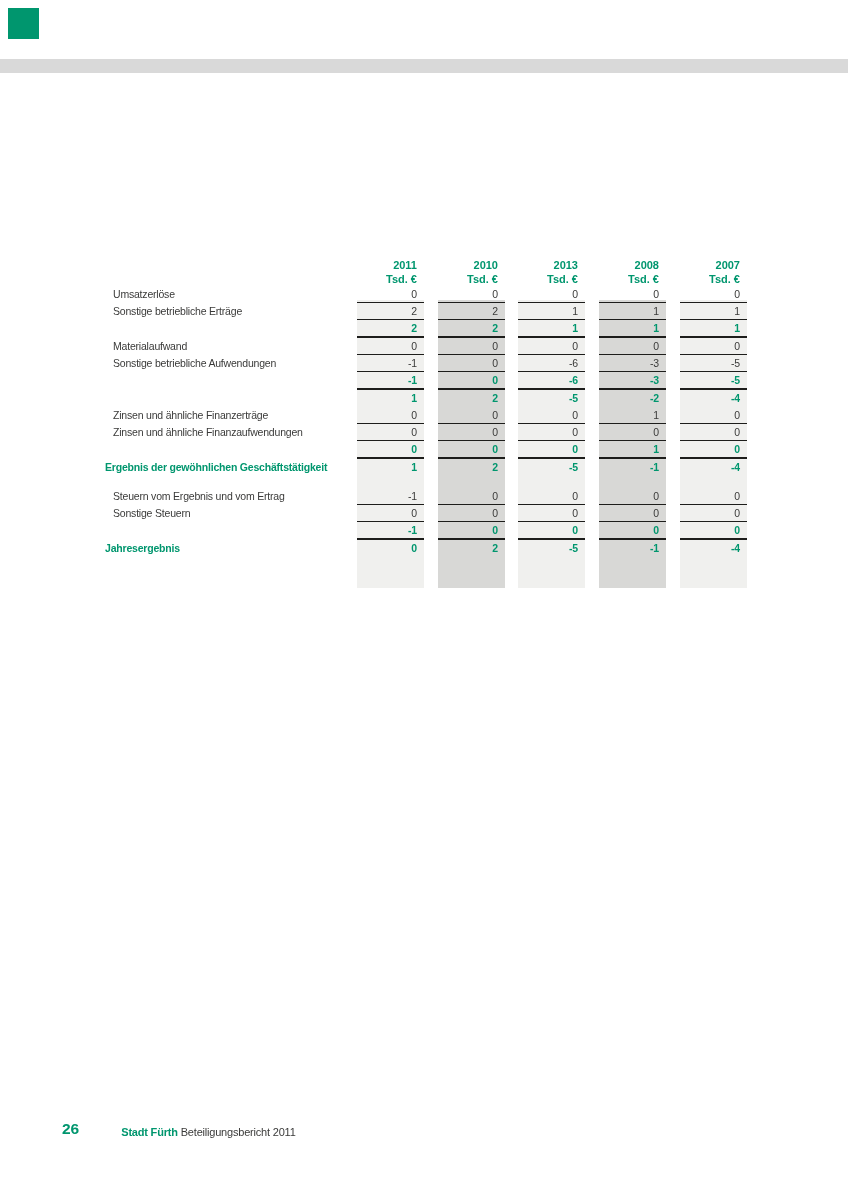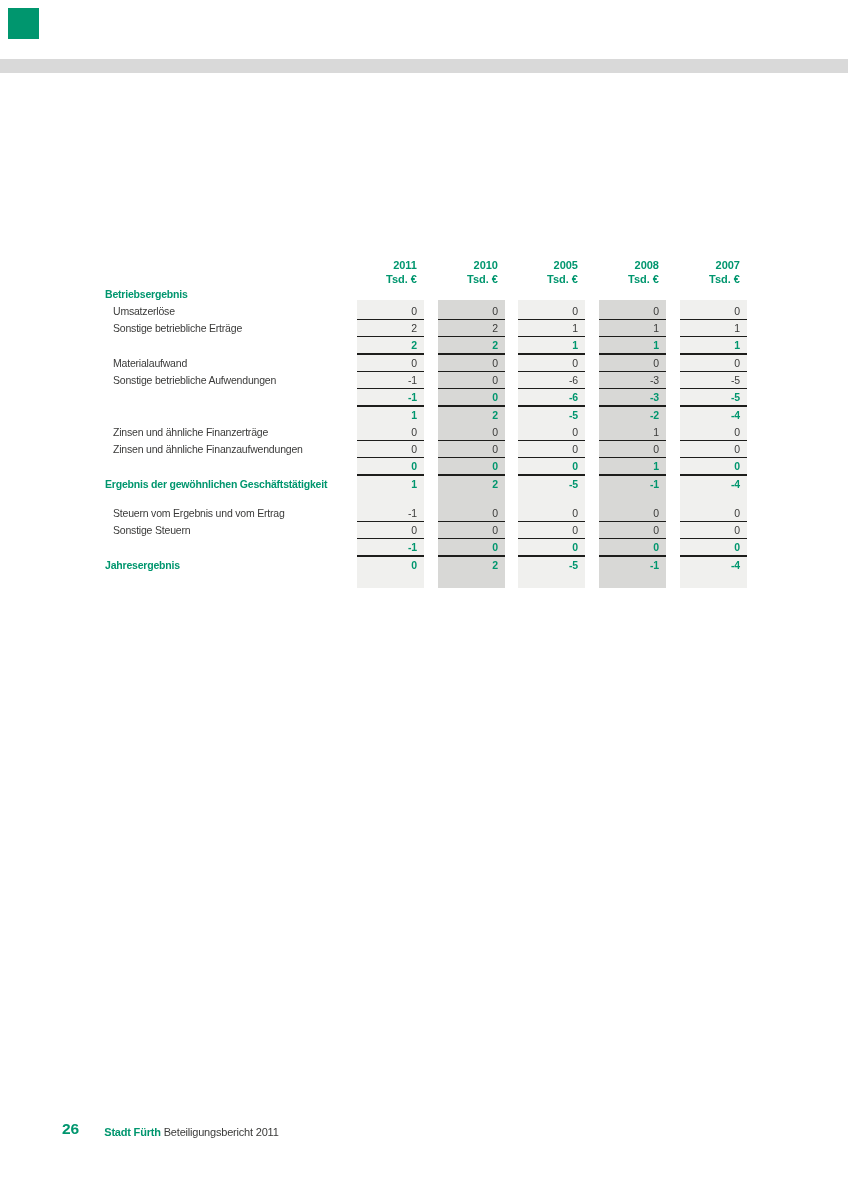--- a/index.html
+++ b/index.html
@@ -69,21 +69,21 @@
   .row-subtotal .cell, .row-result .cell, .row-section-result .cell {
     color:var(--green,#00966E); font-weight:bold;
   }
   .row-subtotal { height:18px; }
   .row-subtotal .cell { border-bottom:2px solid #1d1d1b; line-height:16px; }
   .row-spacer { height:12px; }
 
   
   .footer { position:absolute; left:62px; top:1120px; display:flex; align-items:flex-end; }
   .page-number { color:var(--green,#00966E); font-weight:bold; font-size:15.5px; }
-  .footer-text { margin-left:25px; font-size:11px; letter-spacing:-0.2px; white-space:nowrap; }
+  .footer-text { margin-left:42px; font-size:11px; letter-spacing:-0.2px; white-space:nowrap; }
   .footer-brand { color:var(--green,#00966E); font-weight:bold; }
   .footer-report { color:var(--text,#3a3a39); margin-left:3px; }
 </style>
 </head>
 <body>
 
 <div class="sheet">
 
   <div class="corner-square"></div>
   <div class="top-bar"></div>
@@ -101,138 +101,130 @@
     <div class="thead">
       <div class="hcol c0">
         <span class="year">2011</span>
         <span class="unit">Tsd. €</span>
       </div>
       <div class="hcol c1">
         <span class="year">2010</span>
         <span class="unit">Tsd. €</span>
       </div>
       <div class="hcol c2">
-        <span class="year">2005</span>
+        <span class="year">2013</span>
         <span class="unit">Tsd. €</span>
       </div>
       <div class="hcol c3">
         <span class="year">2008</span>
         <span class="unit">Tsd. €</span>
       </div>
       <div class="hcol c4">
         <span class="year">2007</span>
         <span class="unit">Tsd. €</span>
       </div>
     </div>
     <div class="tbody">
-        <div class="row row-section">
-    <span class="row-label">Betriebsergebnis</span>
+        <div class="row row-item">
+    <span class="row-label">Umsatzerlöse</span>
+    <span class="cell c0">0</span>
+    <span class="cell c1">0</span>
+    <span class="cell c2">0</span>
+    <span class="cell c3">0</span>
+    <span class="cell c4">0</span>
+  </div>
+        <div class="row row-item">
+    <span class="row-label">Sonstige betriebliche Erträge</span>
+    <span class="cell c0">2</span>
+    <span class="cell c1">2</span>
+    <span class="cell c2">1</span>
+    <span class="cell c3">1</span>
+    <span class="cell c4">1</span>
+  </div>
+        <div class="row row-subtotal">
+    <span class="row-label"></span>
+    <span class="cell c0">2</span>
+    <span class="cell c1">2</span>
+    <span class="cell c2">1</span>
+    <span class="cell c3">1</span>
+    <span class="cell c4">1</span>
+  </div>
+        <div class="row row-item">
+    <span class="row-label">Materialaufwand</span>
+    <span class="cell c0">0</span>
+    <span class="cell c1">0</span>
+    <span class="cell c2">0</span>
+    <span class="cell c3">0</span>
+    <span class="cell c4">0</span>
+  </div>
+        <div class="row row-item">
+    <span class="row-label">Sonstige betriebliche Aufwendungen</span>
+    <span class="cell c0">-1</span>
+    <span class="cell c1">0</span>
+    <span class="cell c2">-6</span>
+    <span class="cell c3">-3</span>
+    <span class="cell c4">-5</span>
+  </div>
+        <div class="row row-subtotal">
+    <span class="row-label"></span>
+    <span class="cell c0">-1</span>
+    <span class="cell c1">0</span>
+    <span class="cell c2">-6</span>
+    <span class="cell c3">-3</span>
+    <span class="cell c4">-5</span>
+  </div>
+        <div class="row row-result">
+    <span class="row-label"></span>
+    <span class="cell c0">1</span>
+    <span class="cell c1">2</span>
+    <span class="cell c2">-5</span>
+    <span class="cell c3">-2</span>
+    <span class="cell c4">-4</span>
+  </div>
+        <div class="row row-item">
+    <span class="row-label">Zinsen und ähnliche Finanzerträge</span>
+    <span class="cell c0">0</span>
+    <span class="cell c1">0</span>
+    <span class="cell c2">0</span>
+    <span class="cell c3">1</span>
+    <span class="cell c4">0</span>
+  </div>
+        <div class="row row-item">
+    <span class="row-label">Zinsen und ähnliche Finanzaufwendungen</span>
+    <span class="cell c0">0</span>
+    <span class="cell c1">0</span>
+    <span class="cell c2">0</span>
+    <span class="cell c3">0</span>
+    <span class="cell c4">0</span>
+  </div>
+        <div class="row row-subtotal">
+    <span class="row-label"></span>
+    <span class="cell c0">0</span>
+    <span class="cell c1">0</span>
+    <span class="cell c2">0</span>
+    <span class="cell c3">1</span>
+    <span class="cell c4">0</span>
+  </div>
+        <div class="row row-section-result">
+    <span class="row-label">Ergebnis der gewöhnlichen Geschäftstätigkeit</span>
+    <span class="cell c0">1</span>
+    <span class="cell c1">2</span>
+    <span class="cell c2">-5</span>
+    <span class="cell c3">-1</span>
+    <span class="cell c4">-4</span>
+  </div>
+        <div class="row row-spacer">
+    <span class="row-label"></span>
     <span class="cell c0"></span>
     <span class="cell c1"></span>
     <span class="cell c2"></span>
     <span class="cell c3"></span>
     <span class="cell c4"></span>
   </div>
         <div class="row row-item">
-    <span class="row-label">Umsatzerlöse</span>
-    <span class="cell c0">0</span>
-    <span class="cell c1">0</span>
-    <span class="cell c2">0</span>
-    <span class="cell c3">0</span>
-    <span class="cell c4">0</span>
-  </div>
-        <div class="row row-item">
-    <span class="row-label">Sonstige betriebliche Erträge</span>
-    <span class="cell c0">2</span>
-    <span class="cell c1">2</span>
-    <span class="cell c2">1</span>
-    <span class="cell c3">1</span>
-    <span class="cell c4">1</span>
-  </div>
-        <div class="row row-subtotal">
-    <span class="row-label"></span>
-    <span class="cell c0">2</span>
-    <span class="cell c1">2</span>
-    <span class="cell c2">1</span>
-    <span class="cell c3">1</span>
-    <span class="cell c4">1</span>
-  </div>
-        <div class="row row-item">
-    <span class="row-label">Materialaufwand</span>
-    <span class="cell c0">0</span>
-    <span class="cell c1">0</span>
-    <span class="cell c2">0</span>
-    <span class="cell c3">0</span>
-    <span class="cell c4">0</span>
-  </div>
-        <div class="row row-item">
-    <span class="row-label">Sonstige betriebliche Aufwendungen</span>
-    <span class="cell c0">-1</span>
-    <span class="cell c1">0</span>
-    <span class="cell c2">-6</span>
-    <span class="cell c3">-3</span>
-    <span class="cell c4">-5</span>
-  </div>
-        <div class="row row-subtotal">
-    <span class="row-label"></span>
-    <span class="cell c0">-1</span>
-    <span class="cell c1">0</span>
-    <span class="cell c2">-6</span>
-    <span class="cell c3">-3</span>
-    <span class="cell c4">-5</span>
-  </div>
-        <div class="row row-result">
-    <span class="row-label"></span>
-    <span class="cell c0">1</span>
-    <span class="cell c1">2</span>
-    <span class="cell c2">-5</span>
-    <span class="cell c3">-2</span>
-    <span class="cell c4">-4</span>
-  </div>
-        <div class="row row-item">
-    <span class="row-label">Zinsen und ähnliche Finanzerträge</span>
-    <span class="cell c0">0</span>
-    <span class="cell c1">0</span>
-    <span class="cell c2">0</span>
-    <span class="cell c3">1</span>
-    <span class="cell c4">0</span>
-  </div>
-        <div class="row row-item">
-    <span class="row-label">Zinsen und ähnliche Finanzaufwendungen</span>
-    <span class="cell c0">0</span>
-    <span class="cell c1">0</span>
-    <span class="cell c2">0</span>
-    <span class="cell c3">0</span>
-    <span class="cell c4">0</span>
-  </div>
-        <div class="row row-subtotal">
-    <span class="row-label"></span>
-    <span class="cell c0">0</span>
-    <span class="cell c1">0</span>
-    <span class="cell c2">0</span>
-    <span class="cell c3">1</span>
-    <span class="cell c4">0</span>
-  </div>
-        <div class="row row-section-result">
-    <span class="row-label">Ergebnis der gewöhnlichen Geschäftstätigkeit</span>
-    <span class="cell c0">1</span>
-    <span class="cell c1">2</span>
-    <span class="cell c2">-5</span>
-    <span class="cell c3">-1</span>
-    <span class="cell c4">-4</span>
-  </div>
-        <div class="row row-spacer">
-    <span class="row-label"></span>
-    <span class="cell c0"></span>
-    <span class="cell c1"></span>
-    <span class="cell c2"></span>
-    <span class="cell c3"></span>
-    <span class="cell c4"></span>
-  </div>
-        <div class="row row-item">
     <span class="row-label">Steuern vom Ergebnis und vom Ertrag</span>
     <span class="cell c0">-1</span>
     <span class="cell c1">0</span>
     <span class="cell c2">0</span>
     <span class="cell c3">0</span>
     <span class="cell c4">0</span>
   </div>
         <div class="row row-item">
     <span class="row-label">Sonstige Steuern</span>
     <span class="cell c0">0</span>

